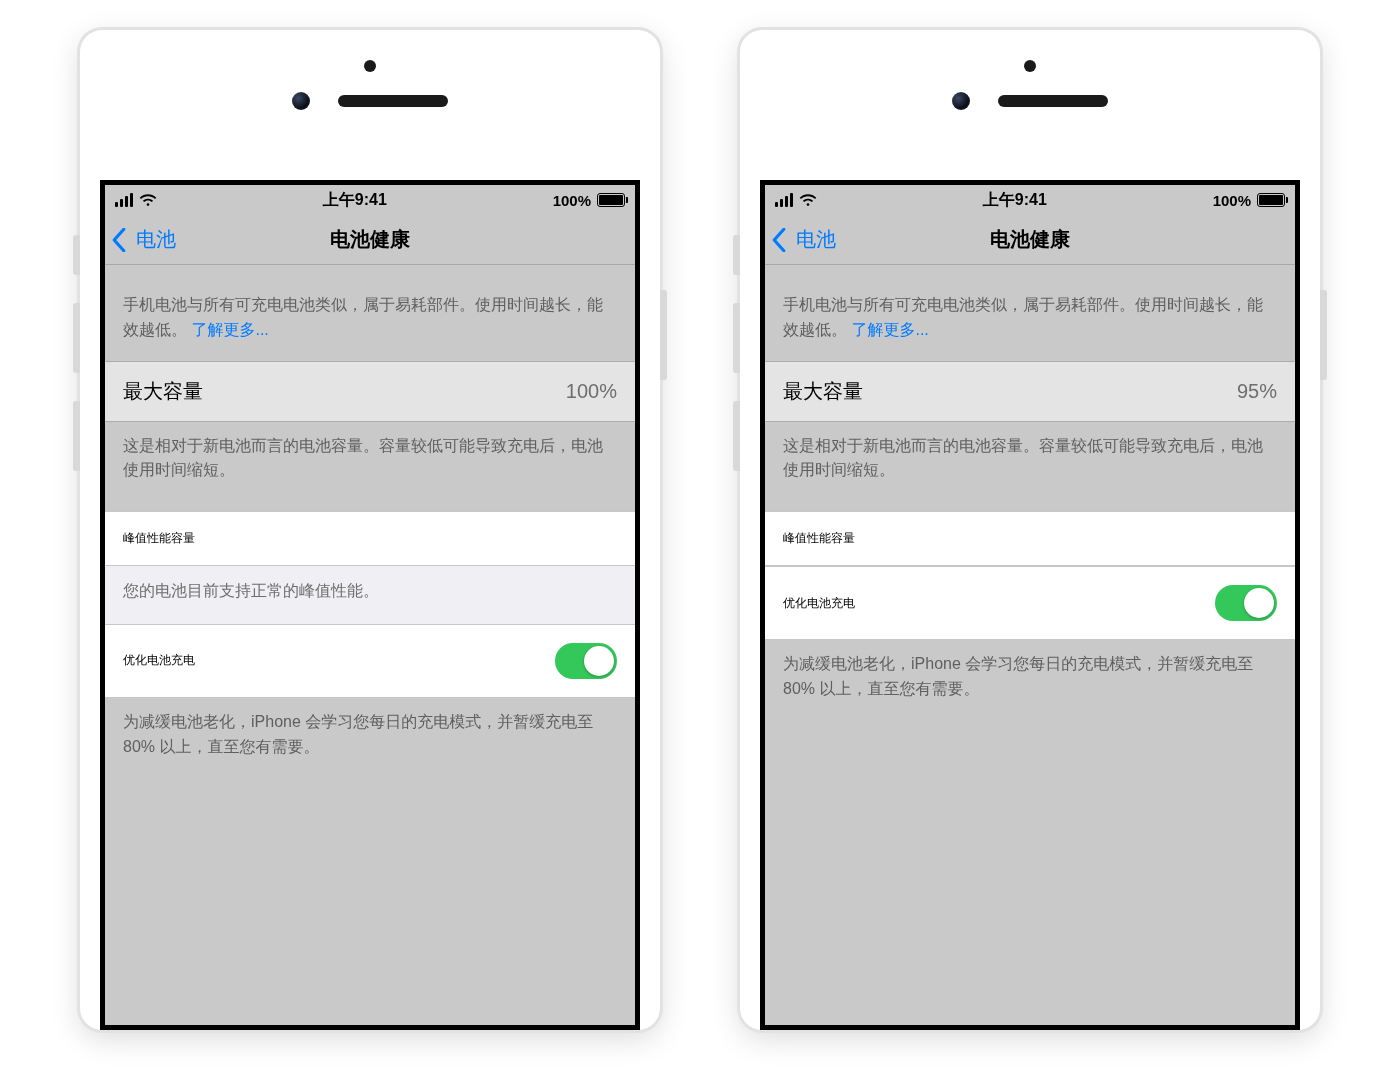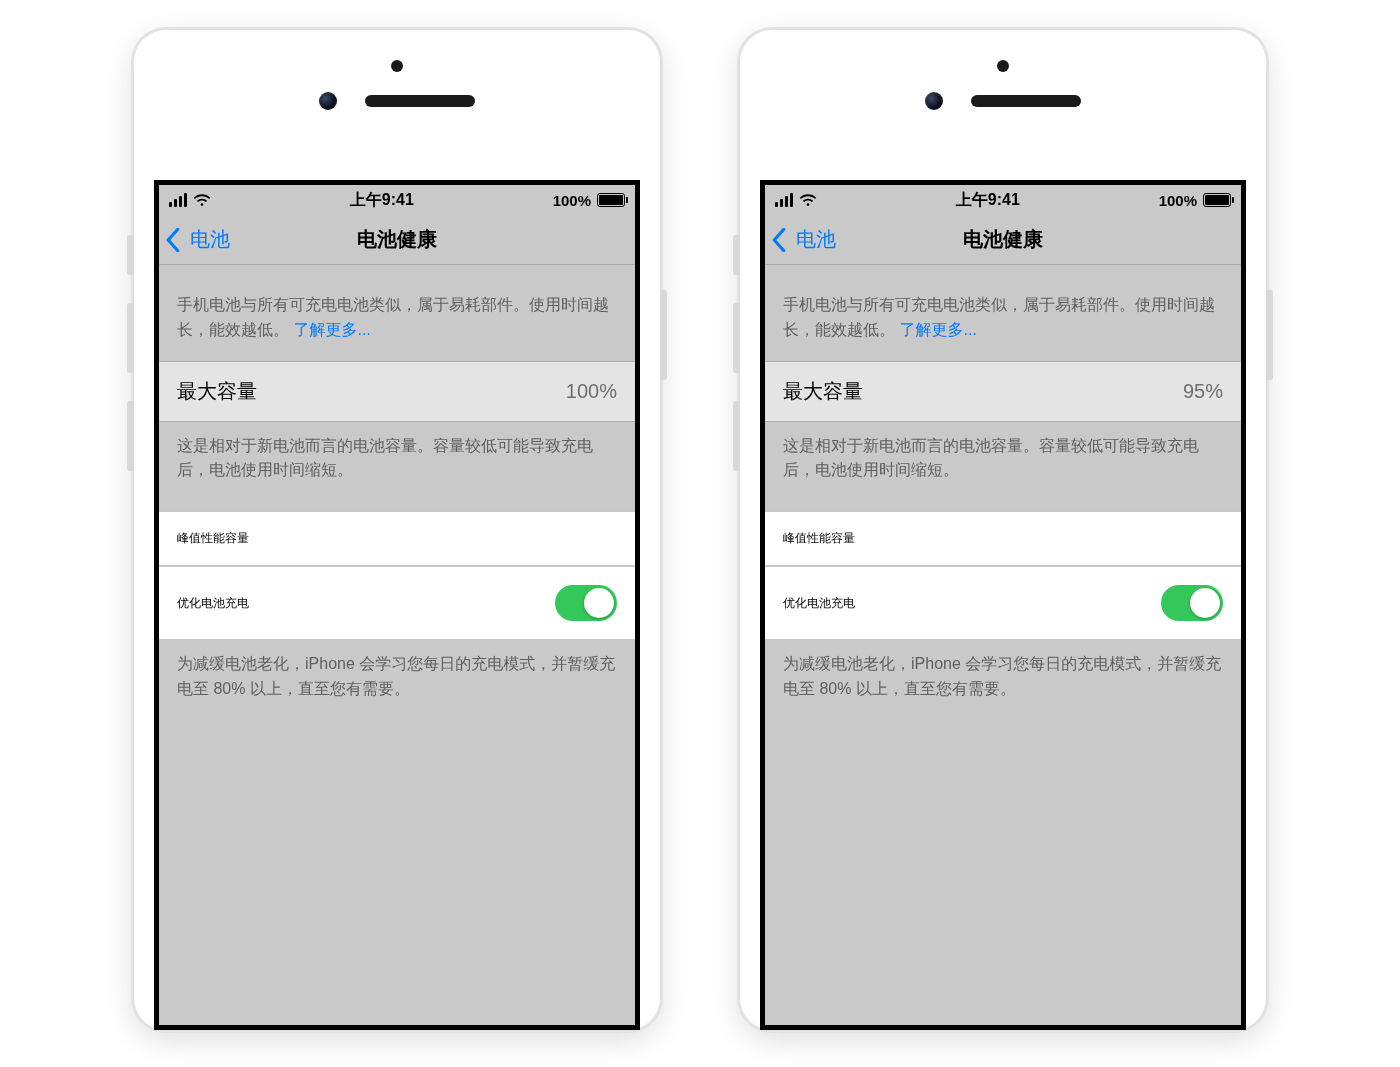--- a/index.html
+++ b/index.html
@@ -9,23 +9,23 @@
     width: 1400px;
     height: 1067px;
     display: flex;
     justify-content: center;
     align-items: flex-start;
     gap: 80px;
     padding-top: 30px;
   }
 
   .phone-frame {
-    width: 526px;
+    width: 580px;
     background: #fff;
-    border-radius: 32px;
+    border-radius: 22px;
     box-shadow: 0 0 0 3px #e2e2e2, 0 8px 30px rgba(0,0,0,0.15);
     position: relative;
     padding: 150px 20px 0 20px;
   }
 
   .sensor-bar {
     position: absolute;
     top: 62px;
     left: 50%;
     transform: translateX(-50%);
@@ -222,20 +222,21 @@
 
     <div class="row">
       <span>最大容量</span>
       <span class="value">100%</span>
     </div>
     <div class="footer-desc">这是相对于新电池而言的电池容量。容量较低可能导致充电后，电池使用时间缩短。</div>
 
     <div class="row-white">
       <span>峰值性能容量</span>
     </div>
+    <div class="footer-white">您的电池目前支持正常的峰值性能。</div>
 
     <div class="row-white" style="border-top:1px solid #c7c7c7;">
       <span>优化电池充电</span>
       <div class="toggle"></div>
     </div>
     <div class="footer-desc" style="padding-top:12px;">为减缓电池老化，iPhone 会学习您每日的充电模式，并暂缓充电至 80% 以上，直至您有需要。</div>
 
     <div class="spacer-gray"></div>
    </div>
   </div>

